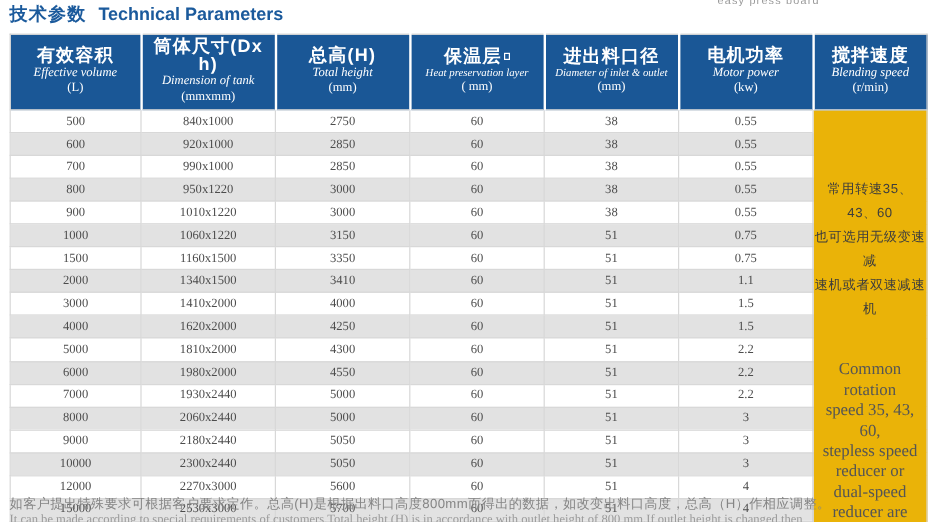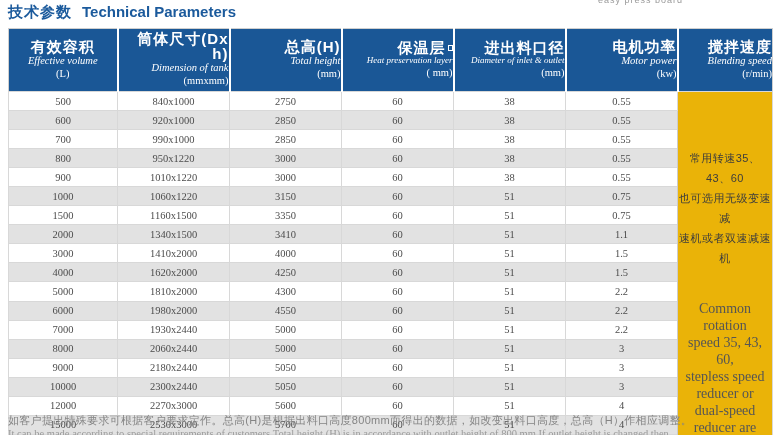--- a/index.html
+++ b/index.html
@@ -14,21 +14,21 @@
   
   .title { position:absolute; left:8px; top:3px; color:#1b5a9c; font-weight:bold; font-size:15px; white-space:nowrap; }
   .title-cn { letter-spacing:1px; }
   .title-en { margin-left:10px;text-align:center; }
 
   
   table.params { position:absolute; left:8px; top:28px; width:764px; border-collapse:collapse;
                  table-layout:fixed; border:1px solid #cfcfcf; }
   thead th { background:#1a5796; color:#ffffff; font-weight:normal; height:49px;
              vertical-align:middle; padding:2px 0 3px 0; }
-  thead th + th { border-left:2px solid #ffffff;text-align:right; }
+  thead th + th { border-left:2px solid #ffffff; }
   th .cn   { display:block; font-size:15px; font-weight:bold; line-height:15px; letter-spacing:1px; }
   th .en   { display:block; font-family:"Liberation Serif", serif; font-size:10.5px; line-height:13px;font-style:italic; }
   th .en.small { font-size:9px; line-height:11px; }
   th .unit { display:block; font-family:"Liberation Serif", serif; font-size:10.5px; line-height:14px; }
   .tofu { display:inline-block; width:5px; height:6px; border:1px solid #ffffff; margin-left:2px; vertical-align:2px; }
 
   tbody td { height:15.5px; text-align:center; vertical-align:middle;
              font-family:"Liberation Serif", serif; font-size:10.5px; color:#4c4c4c;
              border:1px solid #d8d8d8; padding:0; background:#ffffff; }
   tbody tr:nth-child(even) td:not(.note-cell) { background:#e2e2e2; }

